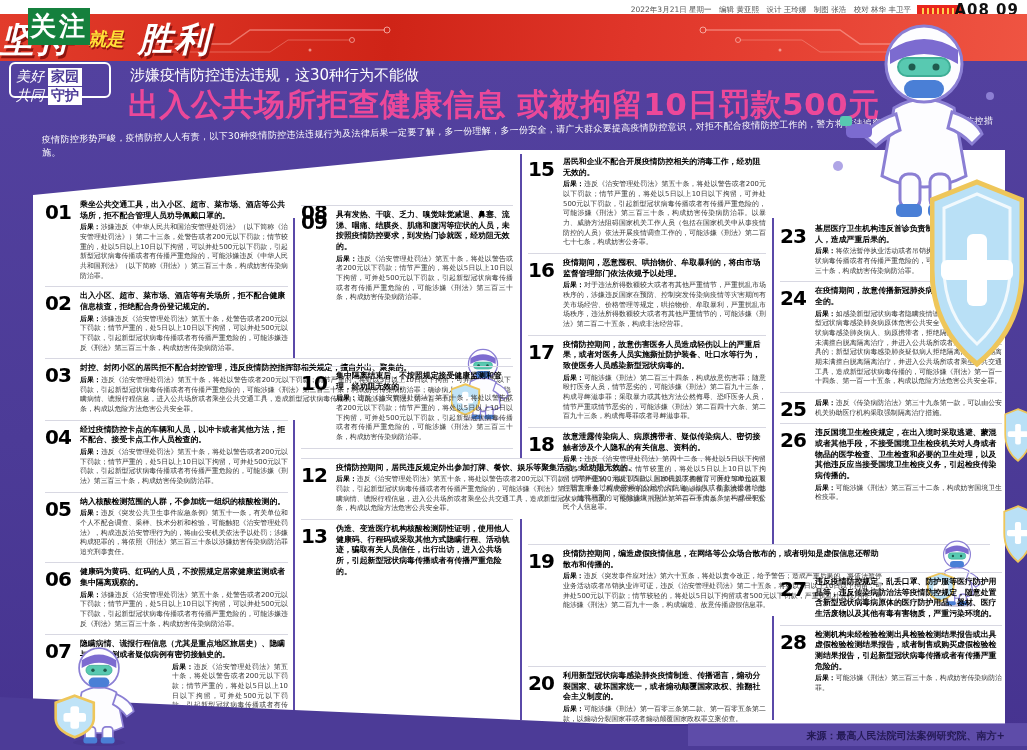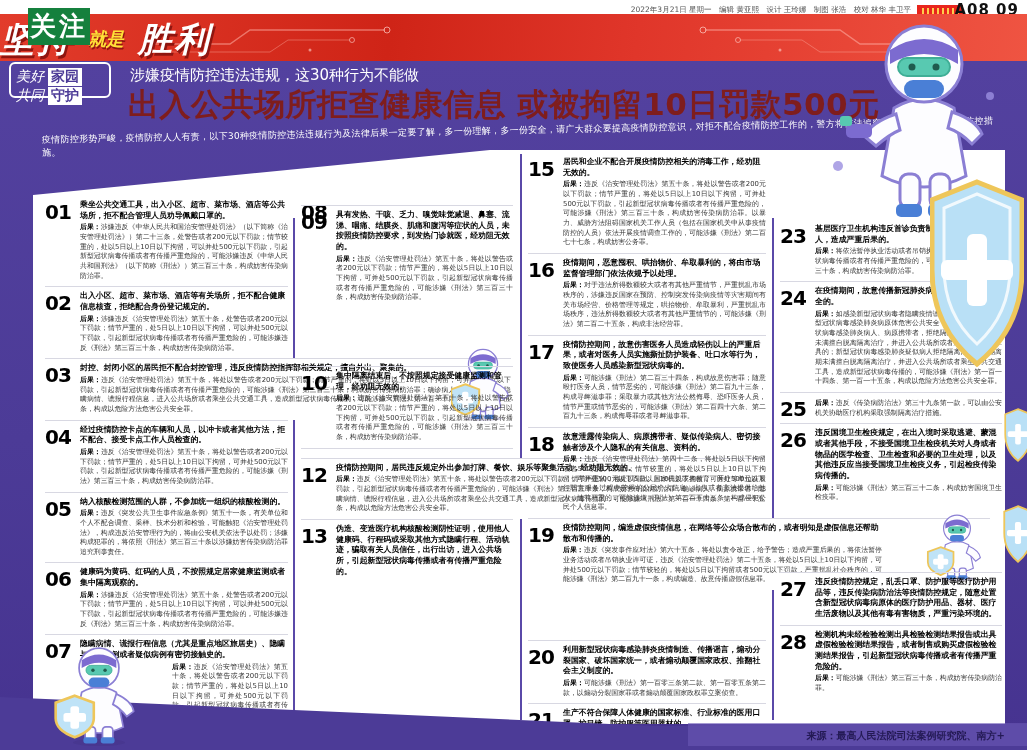--- a/index.html
+++ b/index.html
@@ -23,21 +23,21 @@
   .slogan .big{font-size:34px;letter-spacing:3px;text-shadow:2px 3px 0 #8f1610;}
   .slogan .mid{font-size:18px;color:#ffe137;margin:0 14px;vertical-align:6px;
                text-shadow:1px 2px 0 #8f1610;}
   .focus-tag{position:absolute;top:8px;left:28px;background:#15803d;color:#fff;z-index:4;
              font-size:26px;font-weight:bold;padding:3px 2px;letter-spacing:3px;line-height:1.2;}
 
   
   .purple{position:absolute;top:61px;left:0;width:1027px;height:689px;
           background:linear-gradient(180deg,#53419f 0%,#4c3b97 55%,#463390 100%);}
   .kicker{position:absolute;top:66px;left:130px;font-size:15px;color:#fff;z-index:2;}
-  .headline{position:absolute;top:84px;left:128px;font-size:31px;font-weight:bold;color:#7f1d1d;
+  .headline{position:absolute;top:84px;left:128px;font-size:31px;font-weight:bold;color:#ec4899;
             white-space:nowrap;z-index:2;letter-spacing:0.5px;}
   .intro{position:absolute;top:124px;left:42px;width:958px;color:#fff;font-size:9px;
          transform:rotate(-1.15deg);z-index:2;letter-spacing:0.3px;}
 
   
   .home-badge{position:absolute;top:62px;left:9px;width:102px;height:36px;border:2px solid #fff;
               border-radius:6px;z-index:2;padding:3px 5px;box-sizing:border-box;}
   .hb-row{display:flex;align-items:center;margin:1px 0;}
   .hb-script{font-size:14px;font-style:italic;color:#fff;}
   .hb-boxed{background:#fff;color:#4c3b97;font-weight:bold;font-size:14px;padding:0 3px;margin-left:4px;}
@@ -267,21 +267,21 @@
       <div class="iresult"><b class="rlabel">后果：</b><span class="rtext">可能涉嫌《刑法》第二百三十四条，构成故意伤害罪；随意殴打医务人员，情节恶劣的，可能涉嫌《刑法》第二百九十三条，构成寻衅滋事罪；采取暴力或其他方法公然侮辱、恐吓医务人员，情节严重或情节恶劣的，可能涉嫌《刑法》第二百四十六条、第二百九十三条，构成侮辱罪或者寻衅滋事罪。</span></div>
     </div>
   </div>
         <div class="item">
     <div class="num">18</div>
     <div class="ibody">
       <div class="ititle">故意泄露传染病人、病原携带者、疑似传染病人、密切接触者涉及个人隐私的有关信息、资料的。</div>
       <div class="iresult"><b class="rlabel">后果：</b><span class="rtext">违反《治安管理处罚法》第四十二条，将处以5日以下拘留或者500元以下罚款；情节较重的，将处以5日以上10日以下拘留，可并处500元以下罚款。国家机关或者教育、医疗等单位在履行职责服务过程中获得的公民个人信息，出售或者非法提供给他人，情节严重的，可能涉嫌《刑法》第二百五十三条，构成侵犯公民个人信息罪。</span></div>
     </div>
   </div>
-        <div class="item span2 has-right-medic" style="width: 462px;">
+        <div class="item span2 has-right-medic" style="width: 462px; margin-top: 26px;">
     <div class="num">19</div>
     <div class="ibody">
       <div class="ititle">疫情防控期间，编造虚假疫情信息，在网络等公众场合散布的，或者明知是虚假信息还帮助散布和传播的。</div>
       <div class="iresult"><b class="rlabel">后果：</b><span class="rtext">违反《突发事件应对法》第六十五条，将处以责令改正，给予警告；造成严重后果的，将依法暂停业务活动或者吊销执业许可证，违反《治安管理处罚法》第二十五条，将处以5日以上10日以下拘留，可并处500元以下罚款；情节较轻的，将处以5日以下拘留或者500元以下罚款，严重扰乱社会秩序的，可能涉嫌《刑法》第二百九十一条，构成编造、故意传播虚假信息罪。</span></div>
     </div>
   <svg class="medic medic-item19" viewBox="0 0 100 120" xmlns="http://www.w3.org/2000/svg">
     <ellipse cx="50" cy="116" rx="30" ry="4" fill="#3b2d7a" opacity="0.25"></ellipse>
     <path d="M30 58 Q50 46 70 58 L78 98 Q50 112 22 98 Z" fill="#fdfdff" stroke="#8b7fd4" stroke-width="2"></path>
     <path d="M70 60 Q88 68 90 80 L82 86 Q74 76 66 72 Z" fill="#fdfdff" stroke="#8b7fd4" stroke-width="2"></path>
     <rect x="34" y="98" width="12" height="16" rx="4" fill="#fdfdff" stroke="#8b7fd4" stroke-width="2"></rect>

